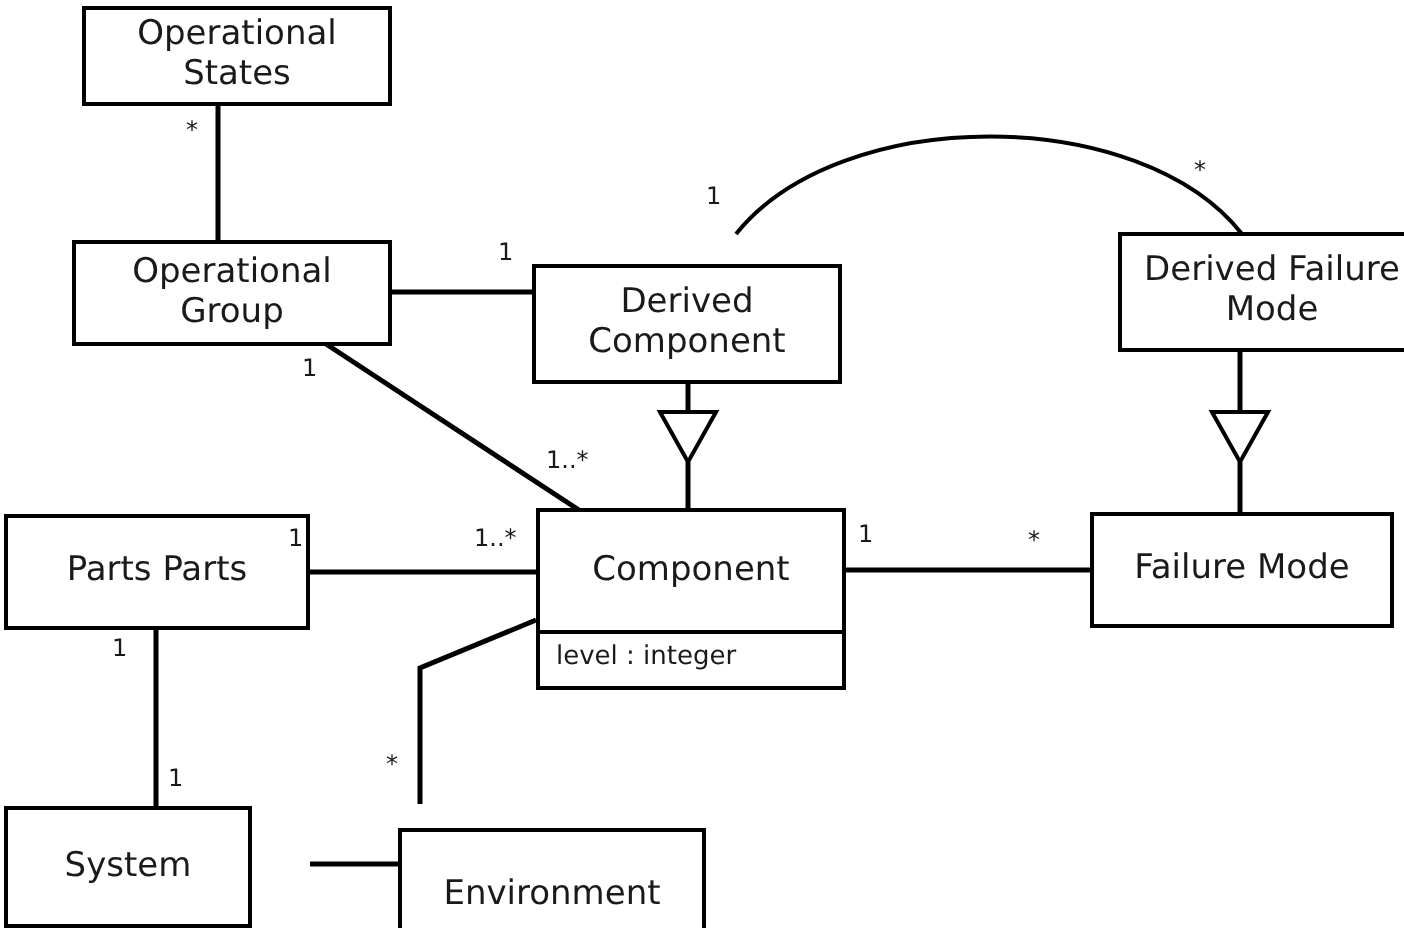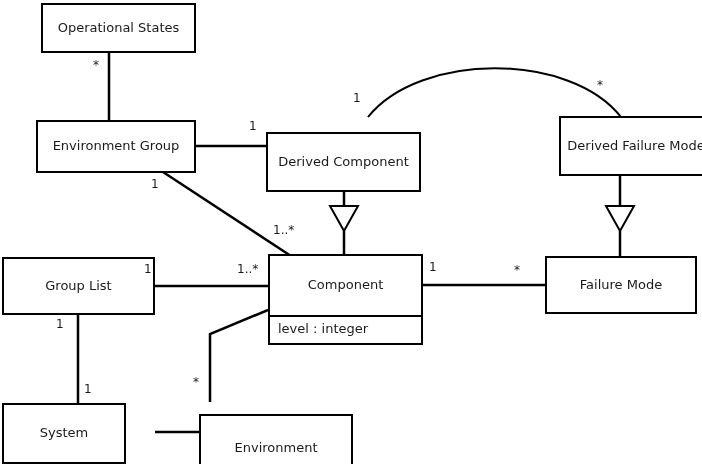--- a/index.html
+++ b/index.html
@@ -28,21 +28,21 @@
     box-sizing: border-box;
     background: #ffffff;
     border: 2px solid #000000;
     z-index: 5;
   }
   .uml-name {
     display: flex;
     align-items: center;
     justify-content: center;
     text-align: center;
-    font-size: 13px;
+    font-size: 17px;
     color: #1a1a1a;
     line-height: 1.15;
     width: 100%;
     height: 100%;
     box-sizing: border-box;
     padding: 0 4px;
   }
   .uml-class.has-attrs .uml-name {
     height: auto;
   }
@@ -99,33 +99,33 @@
     <line x1="155" y1="432" x2="199" y2="432" stroke="#000000" stroke-width="2.5"></line>
 
     <polyline points="210,402 210,334 268,310" fill="none" stroke="#000000" stroke-width="2.5"></polyline>
   </svg>
 
   <div class="uml-class" style="left:41px; top:3px; width:155px; height:50px;">
     <div class="uml-name">Operational States</div>
   </div>
 
   <div class="uml-class" style="left:36px; top:120px; width:160px; height:53px;">
-    <div class="uml-name">Environment Group</div>
+    <div class="uml-name">Operational Group</div>
   </div>
 
   <div class="uml-class" style="left:266px; top:132px; width:155px; height:60px;">
     <div class="uml-name">Derived Component</div>
   </div>
 
   <div class="uml-class" style="left:543px; top:116px; width:154px; height:60px;margin-left:16px;">
     <div class="uml-name">Derived Failure Mode</div>
   </div>
 
   <div class="uml-class" style="left:2px; top:257px; width:153px; height:58px;">
-    <div class="uml-name">Group List</div>
+    <div class="uml-name">Parts Parts</div>
   </div>
 
   <div class="uml-class has-attrs" style="left:268px; top:254px; width:155px; height:91px;">
     <div class="uml-name" style="height:59px;">Component</div>
     <div class="uml-attrs">
       <div class="uml-attr">level : integer</div>
     </div>
   </div>
 
   <div class="uml-class" style="left:545px; top:256px; width:152px; height:58px;">

